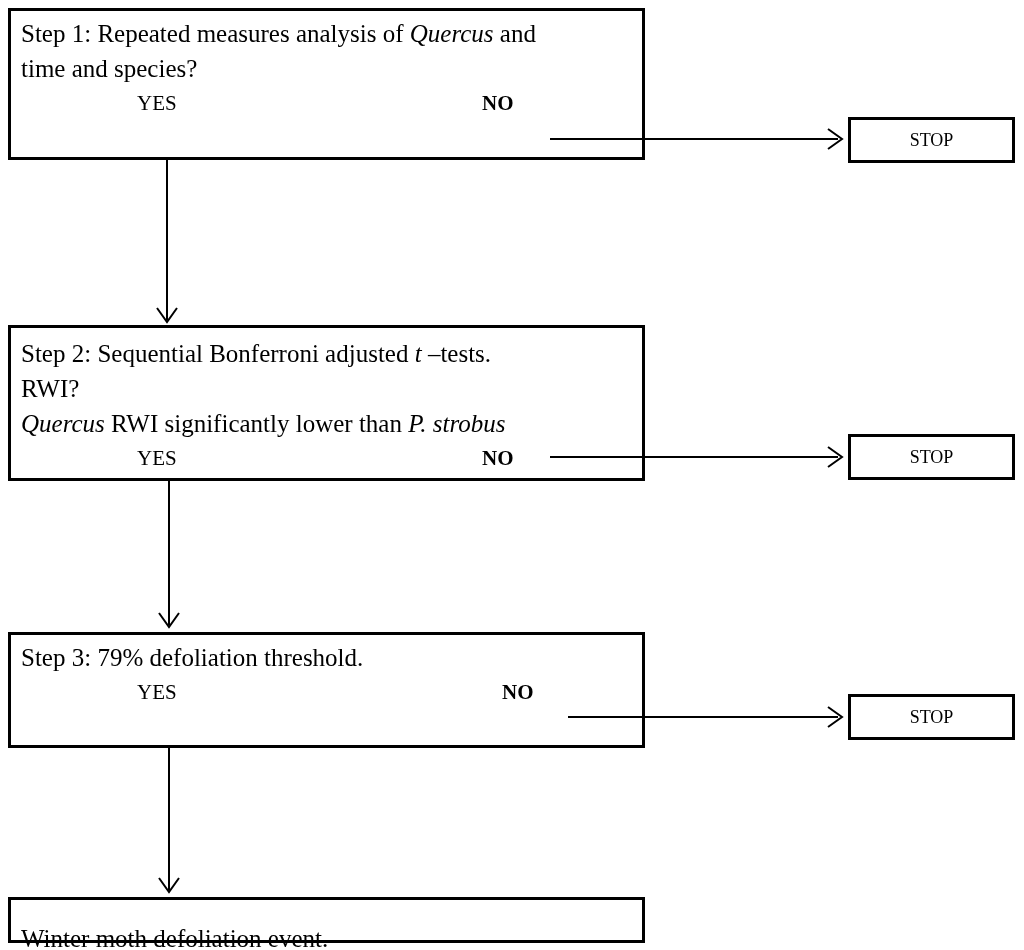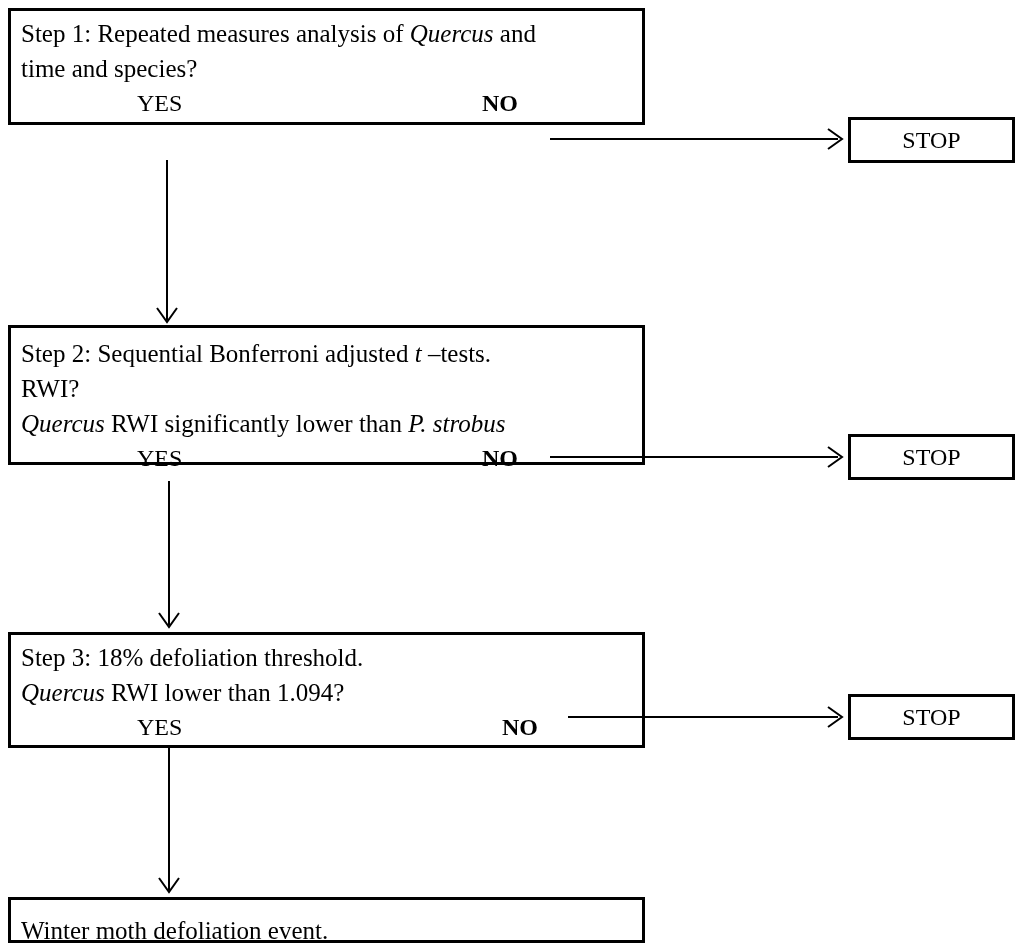--- a/index.html
+++ b/index.html
@@ -23,76 +23,75 @@
   }
   .line {
     white-space: pre;
     font-size: 25px;
     line-height: 35px;
   }
   .it { font-style: italic; }
   .yn {
     position: relative;
     height: 35px;
-    font-size: 24px;
+    font-size: 21px;
     line-height: 35px;
   }
   .yes-label { position: absolute; left: 116px; top: 0; }
   .no-label  { position: absolute; left: 461px; top: 0; font-weight: bold; }
   .no-label.shift { left: 481px; }
   .stop {
     position: absolute;
     left: 848px;
     width: 167px;
     height: 46px;
     border: 3px solid #000;
     background: #fff;
     box-sizing: border-box;
     display: flex;
     align-items: center;
     justify-content: center;
-    font-size: 24px;
+    font-size: 18px;
   }
   .arrow { position: absolute; }
   .arrow svg { display: block; }
 </style>
 </head>
 <body>
 
 <div class="canvas">
 
-  <div class="sbox" style="top:8px; height:117px;">
+  <div class="sbox" style="top:8px; height:152px;">
     <div class="line"><span>Step 1: Repeated measures analysis of </span><span class="it">Quercus</span><span> and</span></div>
     <div class="line"><span>time and species?</span></div>
     <div class="yn">
       <span class="yes-label">YES</span>
       <span class="no-label">NO</span>
     </div>
   </div>
 
-  <div class="sbox" style="top:325px; height:140px; padding-top:8px;">
+  <div class="sbox" style="top:325px; height:156px; padding-top:8px;">
     <div class="line"><span>Step 2: Sequential Bonferroni adjusted </span><span class="it">t</span><span> –tests.</span></div>
     <div class="line"><span>RWI?</span></div>
     <div class="line"><span class="it">Quercus</span><span> RWI significantly lower than </span><span class="it">P. strobus</span></div>
     <div class="yn">
       <span class="yes-label">YES</span>
       <span class="no-label">NO</span>
     </div>
   </div>
 
   <div class="sbox" style="top:632px; height:116px;">
-    <div class="line"><span>Step 3: 18% defoliation threshold.</span></div>
-    <div class="line"><span class="it">Quercus</span><span> RWI lower than 1.094?</span></div>
+    <div class="line"><span>Step 3: 79% defoliation threshold.</span></div>
     <div class="yn">
       <span class="yes-label">YES</span>
       <span class="no-label shift">NO</span>
     </div>
   </div>
 
-  <div class="sbox" style="top:897px; height:46px; padding-top:13px;">
+  <div class="sbox" style="top:897px; height:46px; padding-top:21px;">
     <div class="line"><span>Winter moth defoliation event.</span></div>
   </div>
 
   <div class="stop" style="top:117px;">
     <span>STOP</span>
   </div>
   <div class="stop" style="top:434px;">
     <span>STOP</span>
   </div>
   <div class="stop" style="top:694px;">

